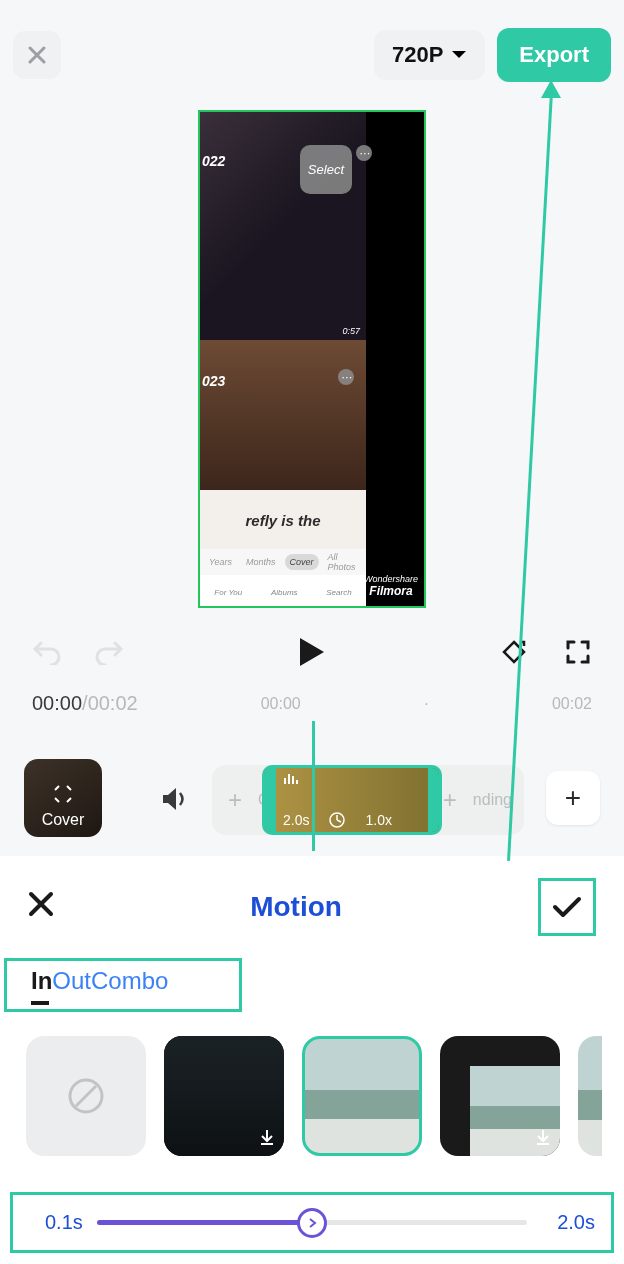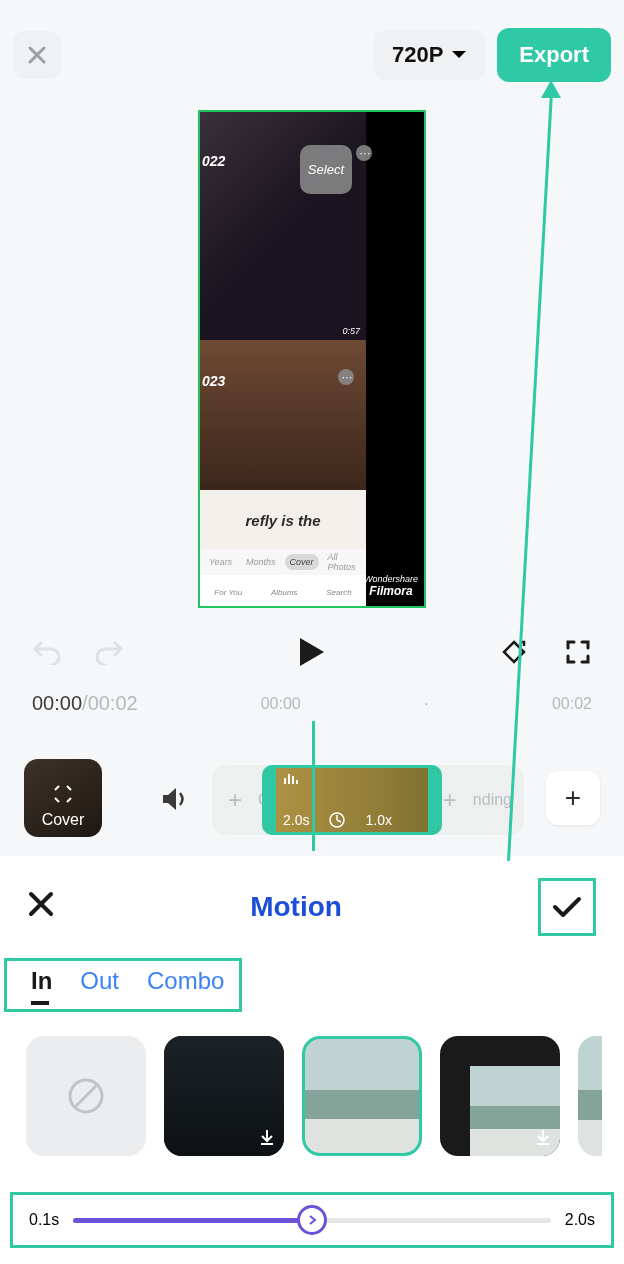--- a/index.html
+++ b/index.html
@@ -57,35 +57,35 @@
     .add-clip-btn { position: absolute; right: 24px; top: 36px; width: 54px; height: 54px; background: #fff; border-radius: 12px; display: flex; align-items: center; justify-content: center; font-size: 28px; color: #2a2a2a; cursor: pointer; box-shadow: 0 1px 3px rgba(0,0,0,.08); }
     
     .add-music { text-align: center; color: #c2c6c6; font-size: 20px; margin-top: 16px; }
     
     .panel { position: absolute; left: 0; right: 0; top: 856px; bottom: 0; background: #fff; }
     .panel-hdr { display: flex; align-items: center; justify-content: space-between; padding: 22px 28px; }
     .panel-x { font-size: 30px; font-weight: 700; color: #1a1a1a; cursor: pointer; }
     .panel-title { font-size: 28px; font-weight: 700; color: #1d4ed8; }
     .panel-ok { width: 58px; height: 58px; border: 3px solid #2fc9a5; display: flex; align-items: center; justify-content: center; cursor: pointer; }
     
-    .tabs { display: flex; gap: 28px; padding: 6px 24px 14px; border: 3px solid #2fc9a5; width: 238px; margin-left: 4px; }
+    .tabs { display: flex; padding: 6px 24px 14px; border: 3px solid #2fc9a5; width: 238px; margin-left: 4px; }
     .tab { font-size: 24px; color: #3b82f6; cursor: pointer; position: relative; }
     .tab.active { color: #1a1a1a; font-weight: 700; }
     .tab.active::after { content: ''; position: absolute; left: 0; bottom: -10px; width: 18px; height: 4px; background: #1a1a1a; }
     
     .presets { display: flex; gap: 18px; padding: 24px 26px; overflow: hidden; }
     .preset { width: 120px; height: 120px; border-radius: 18px; background: #1a1a1a; flex-shrink: 0; position: relative; cursor: pointer; overflow: hidden; }
     .preset.none { background: #ecedee; display: flex; align-items: center; justify-content: center; }
     .preset.selected { border: 3px solid #2fc9a5; }
     .preset-scene { background: linear-gradient(180deg,#bfd3d3 0 45%,#84a49a 45% 70%,#dfe3e0 70%); }
     .preset-dl { position: absolute; right: 8px; bottom: 6px; color: #fff; }
     .preset.last { width: 24px; border-radius: 18px 0 0 18px; }
     
     .slider-wrap { margin: 12px 10px 0; padding: 16px; border: 3px solid #2fc9a5; display: flex; align-items: center; gap: 14px; }
-    .slider-label { font-size: 16px; color: #000000; }
+    .slider-label { font-size: 20px; color: #1d4ed8; margin-left: 16px; }
     .slider-track { flex: 1; height: 5px; background: #e5e7e7; border-radius: 4px; position: relative; }
     .slider-fill { position: absolute; left: 0; height: 100%; background: #6b52d6; border-radius: 4px; width: 50%; }
     .slider-thumb { position: absolute; left: 50%; top: 50%; transform: translate(-50%,-50%); width: 30px; height: 30px; border: 3px solid #6b52d6; border-radius: 50%; background: #fff; display: flex; align-items: center; justify-content: center; cursor: pointer; }
     
     .arrow-anno { position: absolute; top: 82px; left: 512px; width: 46px; height: 780px; pointer-events: none; }
     .arrow-line { position: absolute; left: 38px; top: 10px; width: 3px; height: 770px; background: #2fc9a5; transform-origin: top; transform: rotate(3.2deg); }
     .arrow-head { position: absolute; left: 29px; top: -2px; width: 0; height: 0; border-left: 10px solid transparent; border-right: 10px solid transparent; border-bottom: 18px solid #2fc9a5; }
   </style>
 </head>
 <body>

